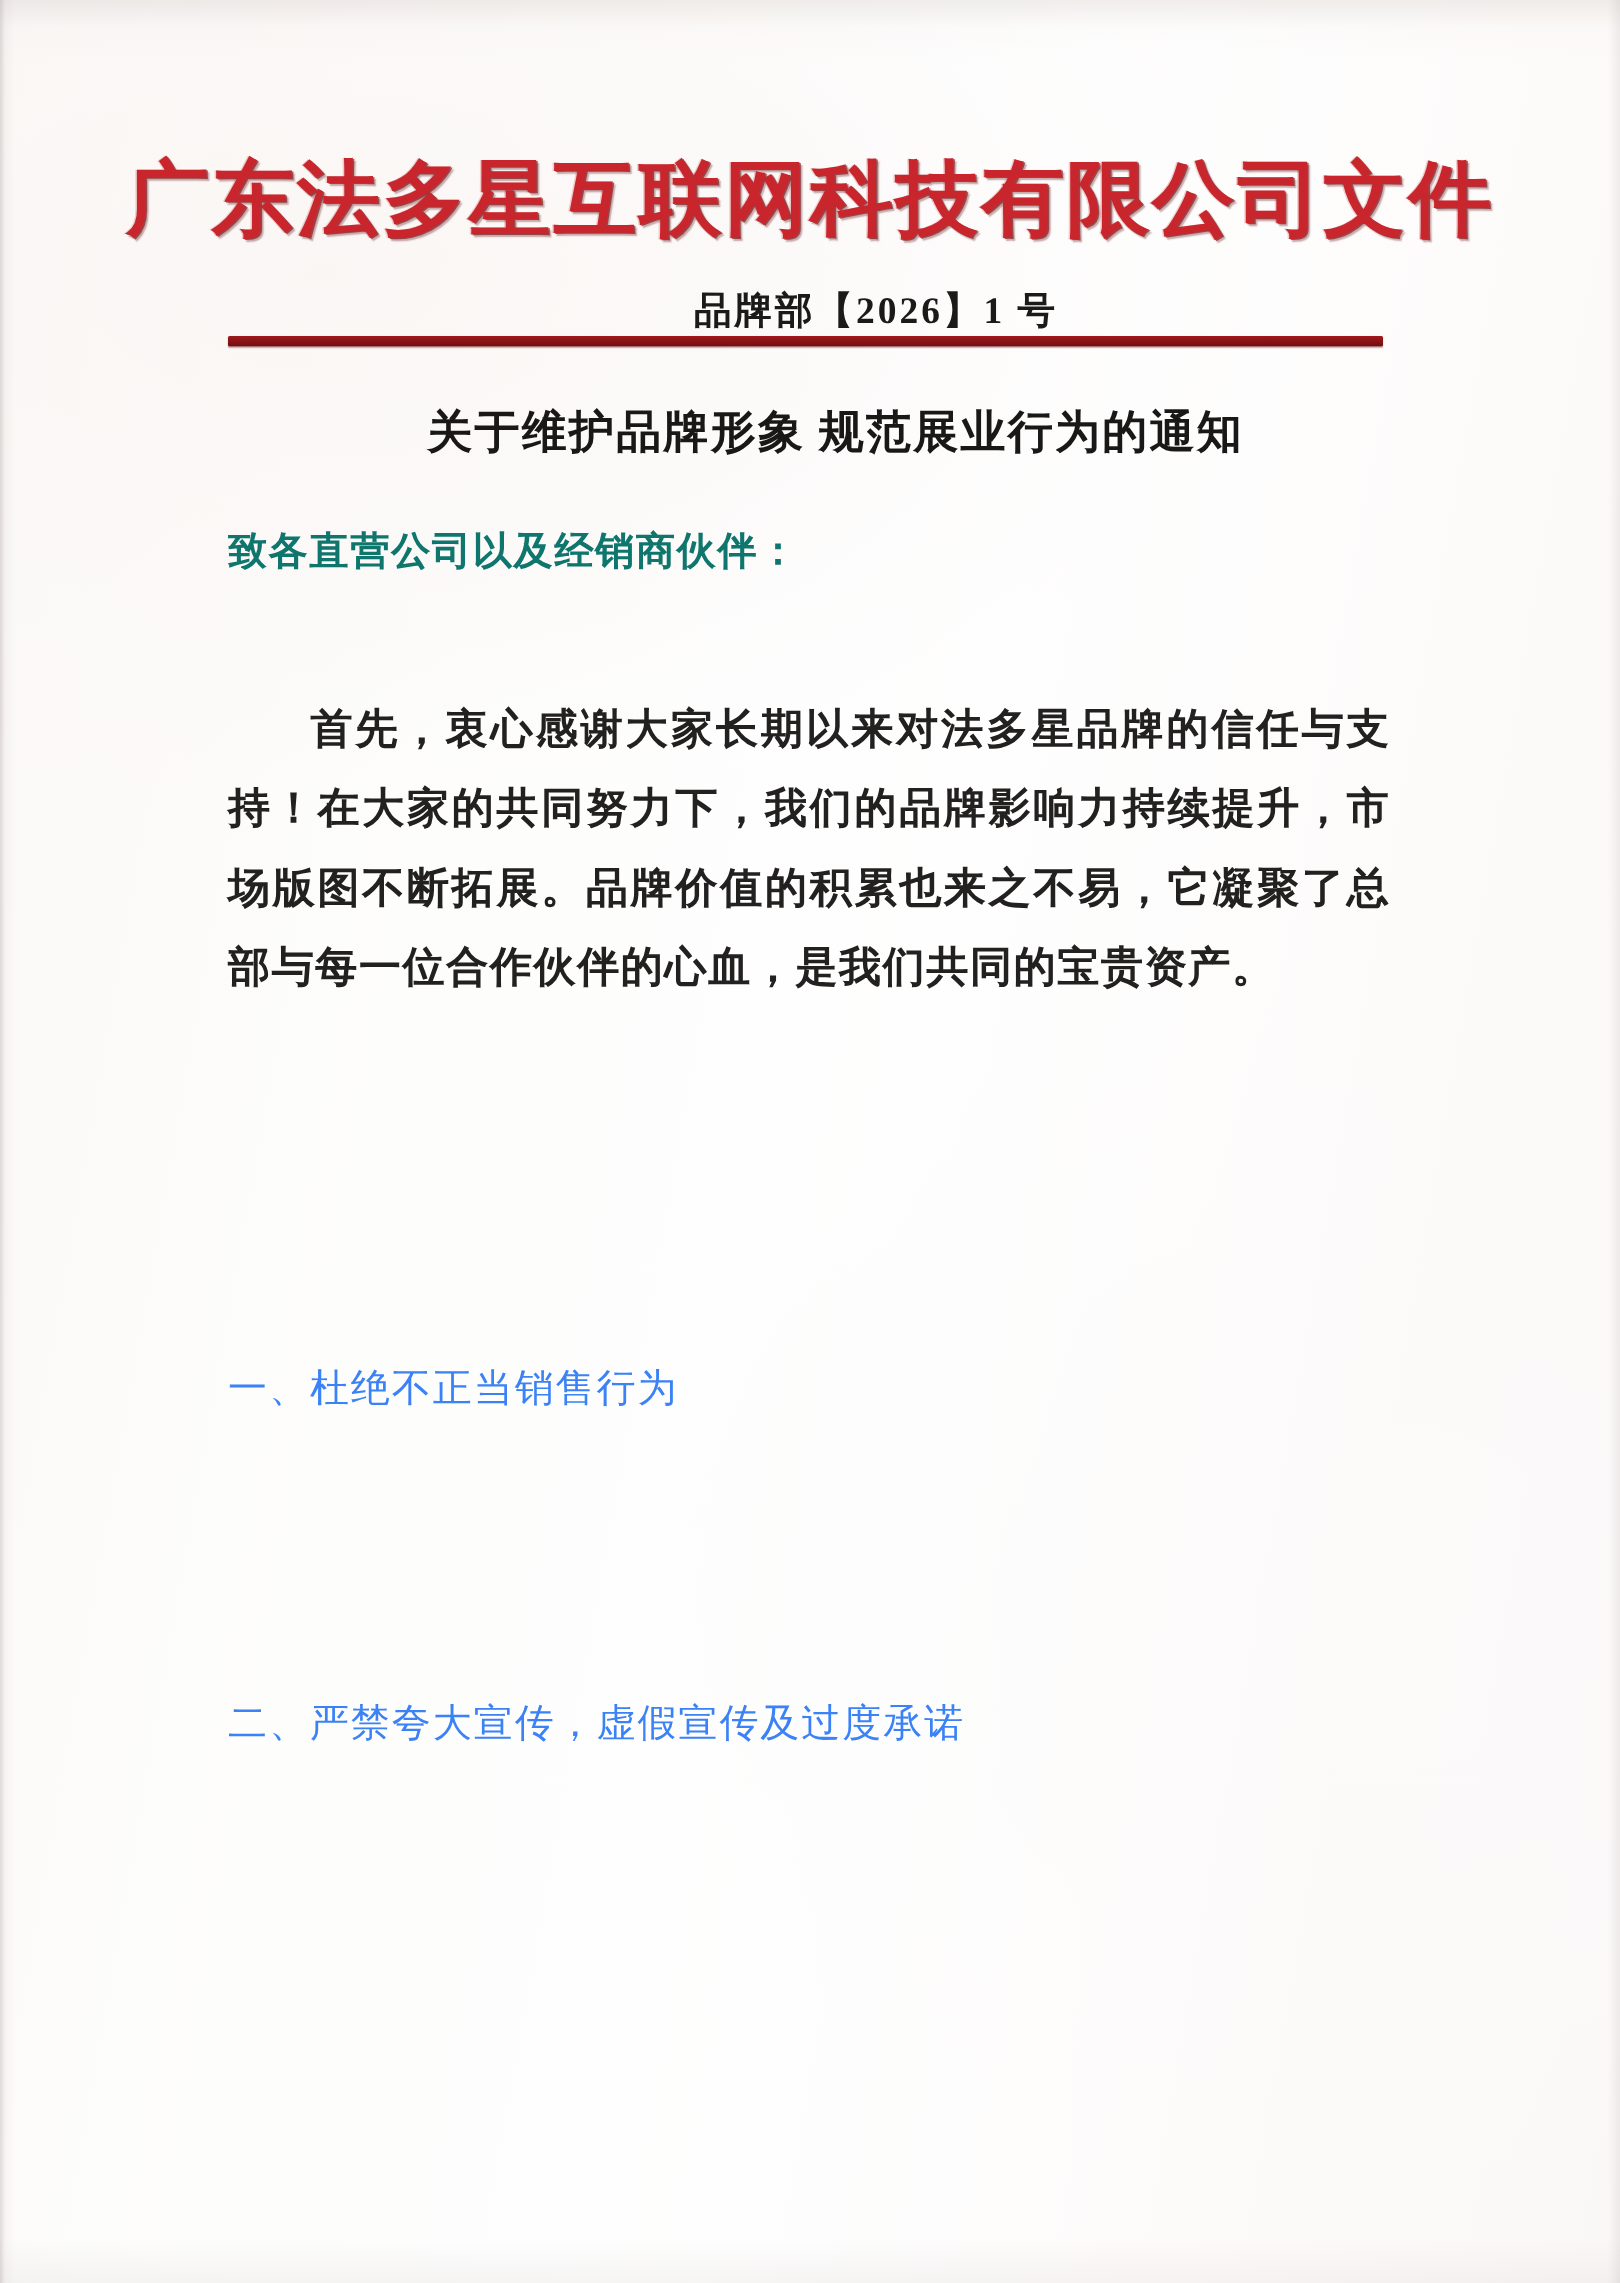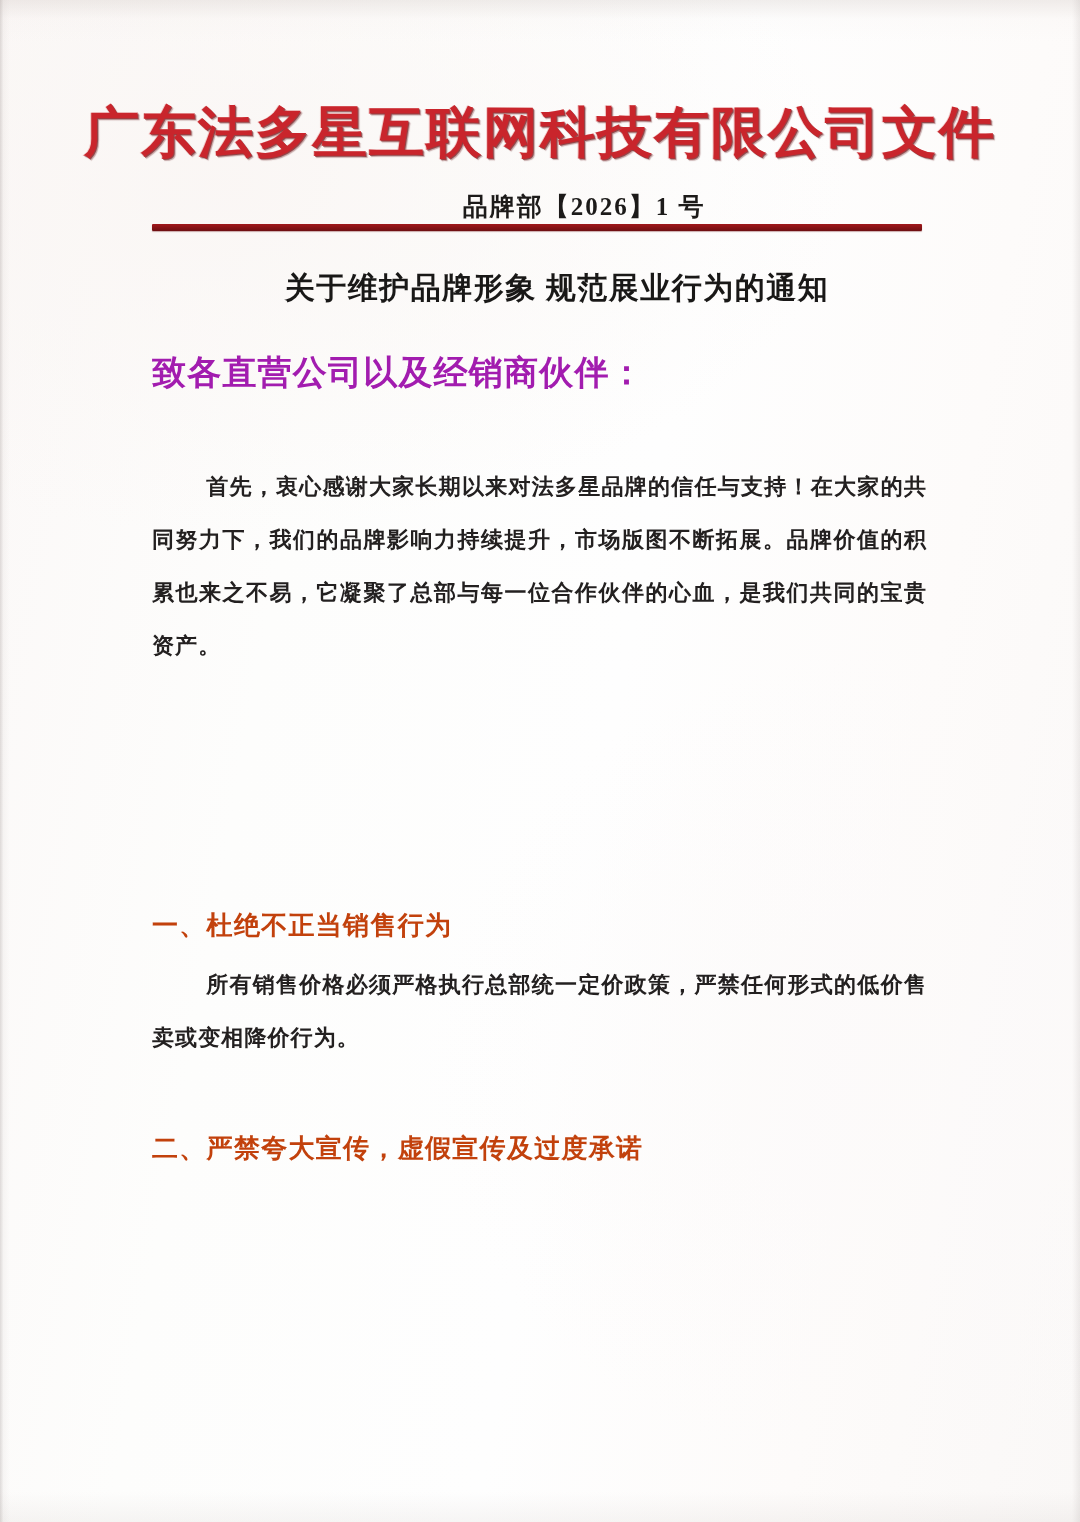--- a/index.html
+++ b/index.html
@@ -119,47 +119,47 @@
     letter-spacing: 1.5px;
     color: #191817;
     margin-left: 17px;
   }
 
   
   .salutation {
     position: absolute;
     left: 152px;
     top: 350px;
-    font-size: 34px;
+    font-size: 26px;
     font-weight: bold;
     letter-spacing: 1.2px;
-    color: #a21caf;
+    color: #0f766e;
   }
 
   .para {
     position: absolute;
     left: 152px;
     width: 775px;
-    font-size: 22px;
+    font-size: 28px;
     font-weight: bold;
     color: #232020;
     line-height: 53px;
     letter-spacing: 1.1px;
     text-align: justify;
     text-justify: inter-character;
   }
   .para .indent { display: inline-block; width: 54px; }
 
   .section-heading {
     position: absolute;
     left: 152px;
     font-size: 26px;
-    font-weight: bold;
+    font-weight: normal;
     letter-spacing: 1.3px;
-    color: #c2410c;
+    color: #3b82f6;
   }
 
   #para-1 { top: 460px; }
   #para-2 { top: 672px; }
   #head-1 { top: 908px; }
   #para-3 { top: 958px; }
   #head-2 { top: 1131px; }
   #para-4 { top: 1182px; }
 </style>
 </head>
@@ -181,18 +181,17 @@
 
   <div class="doc-title">关于维护品牌形象  规范展业行为的通知</div>
 
   <div class="salutation">致各直营公司以及经销商伙伴：</div>
 
   <div class="para" id="para-1"><span class="indent"></span><span>首先，衷心感谢大家长期以来对法多星品牌的信任与支持！在大家的共同努力下，我们的品牌影响力持续提升，市场版图不断拓展。品牌价值的积累也来之不易，它凝聚了总部与每一位合作伙伴的心血，是我们共同的宝贵资产。</span></div>
 
 
   <div class="section-heading" id="head-1">一、杜绝不正当销售行为</div>
 
-  <div class="para" id="para-3"><span class="indent"></span><span>所有销售价格必须严格执行总部统一定价政策，严禁任何形式的低价售卖或变相降价行为。</span></div>
 
   <div class="section-heading" id="head-2">二、严禁夸大宣传，虚假宣传及过度承诺</div>
 
 
 </div>
 
 </body></html>

